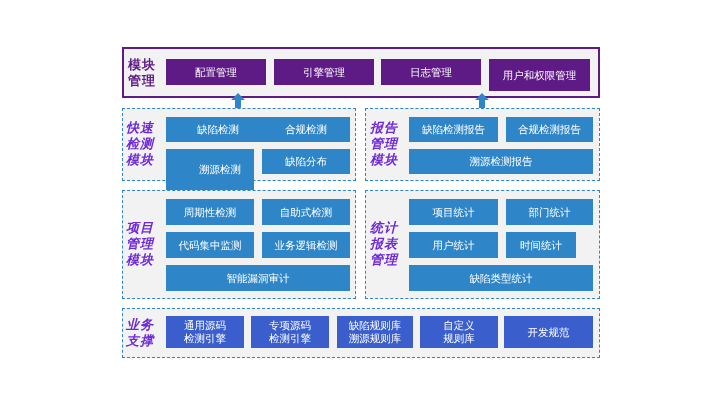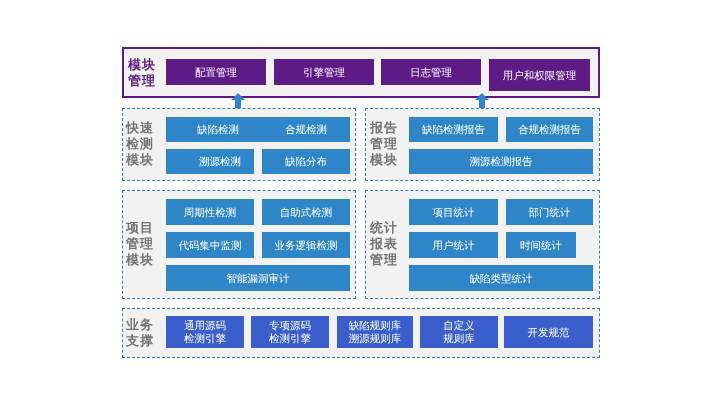--- a/index.html
+++ b/index.html
@@ -3,21 +3,21 @@
 <meta charset="utf-8">
 <style>
   html, body { margin:0; padding:0; background:#ffffff; }
   body { width:720px; height:405px; position:relative; overflow:hidden;
          font-family:"DejaVu Sans", sans-serif; }
   .panel { position:absolute; background:#f2f2f2; box-sizing:border-box; }
   .solid { border:2px solid #5e1a85; }
   .dashed { border:1.5px dashed #2e86c8; }
   .side { position:absolute; font-weight:bold; font-size:13px; line-height:16px; letter-spacing:1px; }
   .side.purple { color:#5e1a85; }
-  .side.blue { color:#737373; }
+  .side.blue { color:#6d28d9;font-style:italic; }
   .btn { position:absolute; display:flex; align-items:center; justify-content:center;
          color:#ffffff; font-size:10.5px; text-align:right; line-height:13px; box-sizing:border-box; }
   .btn.purple { background:#5e1a85; }
   .btn.blue { background:#2e86c8; }
   .btn.royal { background:#3a5fcd; white-space:pre-line; }
   .arrow { position:absolute; width:14px; height:16px; }
 </style>
 </head>
 <body>
 
@@ -36,21 +36,21 @@
 <svg class="arrow" style="left:475px;top:93px;" viewBox="0 0 14 16">
   <polygon points="7,0 14,7 10,7 10,16 4,16 4,7 0,7" fill="#2e86c8"></polygon>
 </svg>
 
 <div class="panel dashed" style="left:122px;top:108px;width:234px;height:73px;">
   <div class="side blue" style="left:3px;top:11px;white-space:pre-line;">快速
 检测
 模块</div>
   <div class="btn blue" style="left:43px;top:8px;width:104px;height:25px;">缺陷检测</div>
   <div class="btn blue" style="left:139px;top:8px;width:88px;height:25px;">合规检测</div>
-  <div class="btn blue" style="left:43px;top:40px;width:88px;height:25px;padding-left:20px;">溯源检测</div>
+  <div class="btn blue" style="left:43px;top:40px;width:88px;height:41px;padding-left:20px;">溯源检测</div>
   <div class="btn blue" style="left:139px;top:40px;width:88px;height:25px;">缺陷分布</div>
 </div>
 
 <div class="panel dashed" style="left:365px;top:108px;width:235px;height:73px;">
   <div class="side blue" style="left:4px;top:11px;white-space:pre-line;">报告
 管理
 模块</div>
   <div class="btn blue" style="left:43px;top:8px;width:89px;height:25px;">缺陷检测报告</div>
   <div class="btn blue" style="left:140px;top:8px;width:87px;height:25px;">合规检测报告</div>
   <div class="btn blue" style="left:43px;top:40px;width:184px;height:25px;">溯源检测报告</div>

